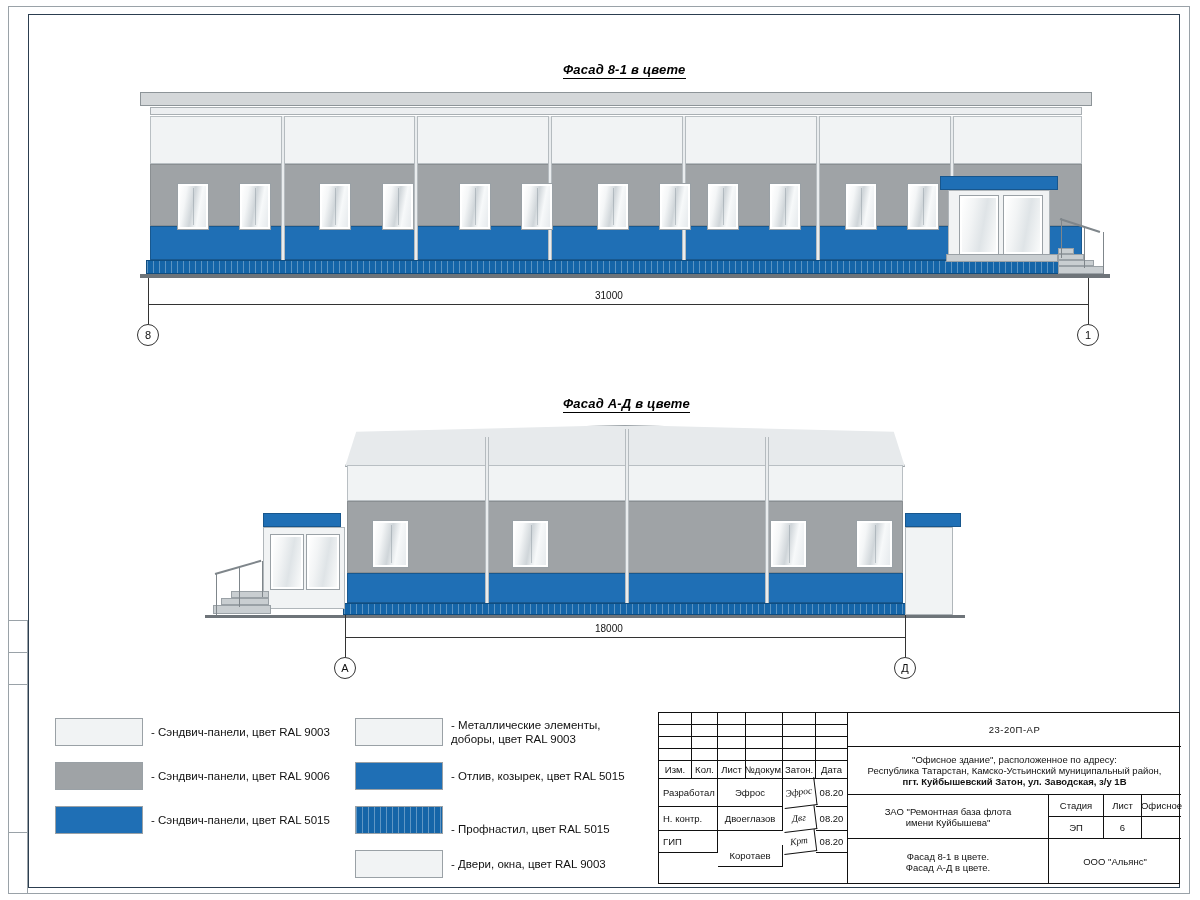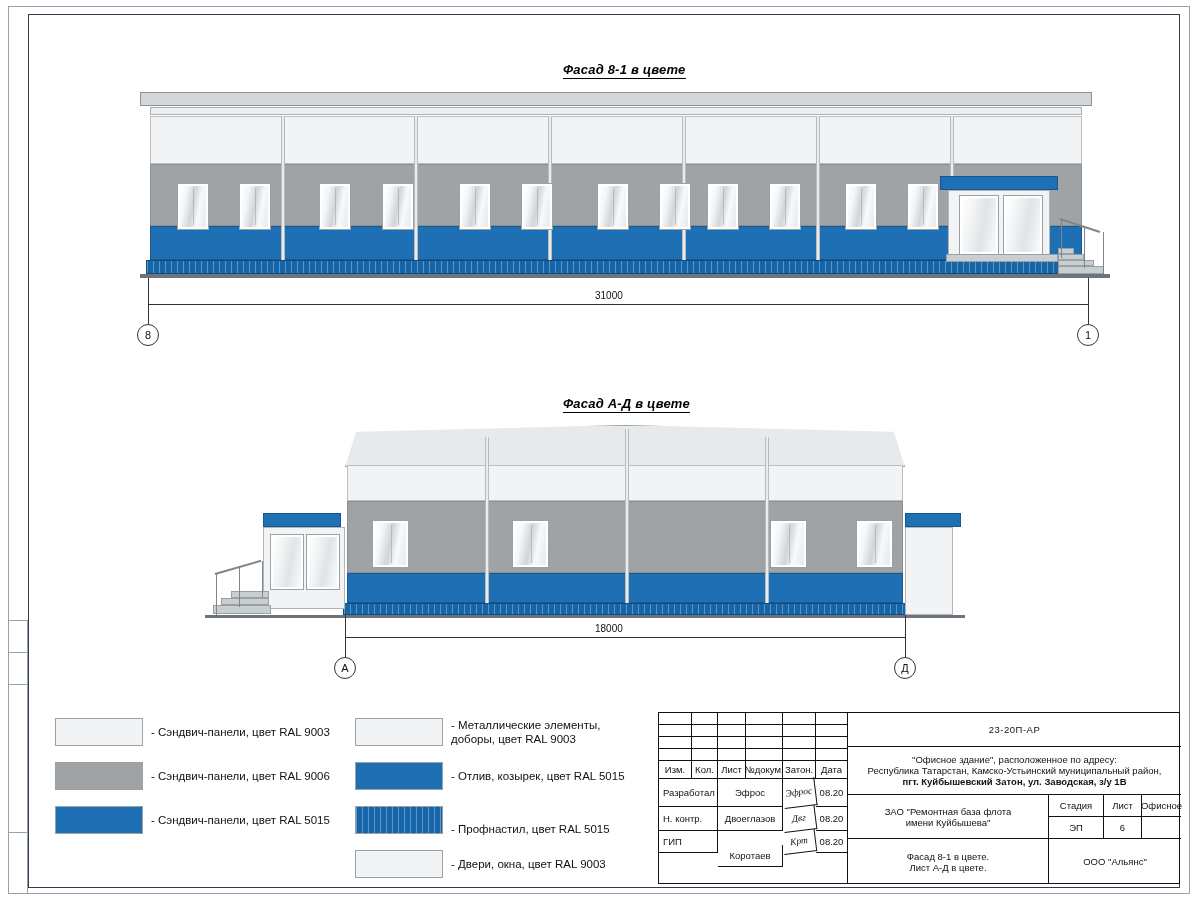--- a/index.html
+++ b/index.html
@@ -414,19 +414,19 @@
     <div class="cell br bb" style="left:390px; top:82px; width:55px; height:22px;">Стадия</div>
     <div class="cell br bb" style="left:445px; top:82px; width:38px; height:22px;">Лист</div>
     <div class="cell bb" style="left:483px; top:82px; width:39px; height:22px;">Офисное</div>
 
     <div class="cell br bb mid" style="left:390px; top:104px; width:55px; height:22px;">ЭП</div>
     <div class="cell br bb mid" style="left:445px; top:104px; width:38px; height:22px;">6</div>
     <div class="cell bb mid" style="left:483px; top:104px; width:39px; height:22px;"></div>
 
     <div class="cell br" style="left:189px; top:126px; width:201px; height:45px; flex-direction:column;">
       <span>Фасад 8-1 в цвете.</span>
-      <span>Лист А-Д в цвете.</span>
+      <span>Фасад А-Д в цвете.</span>
     </div>
 
     <div class="cell mid" style="left:390px; top:126px; width:132px; height:45px;">ООО "Альянс"</div>
   </div>
 
 </div>
 
 </body></html>

